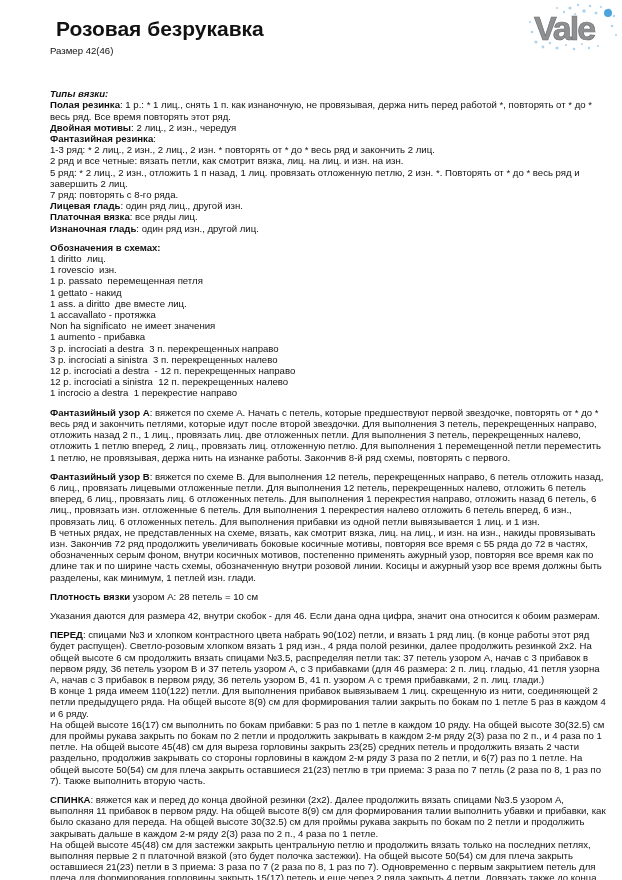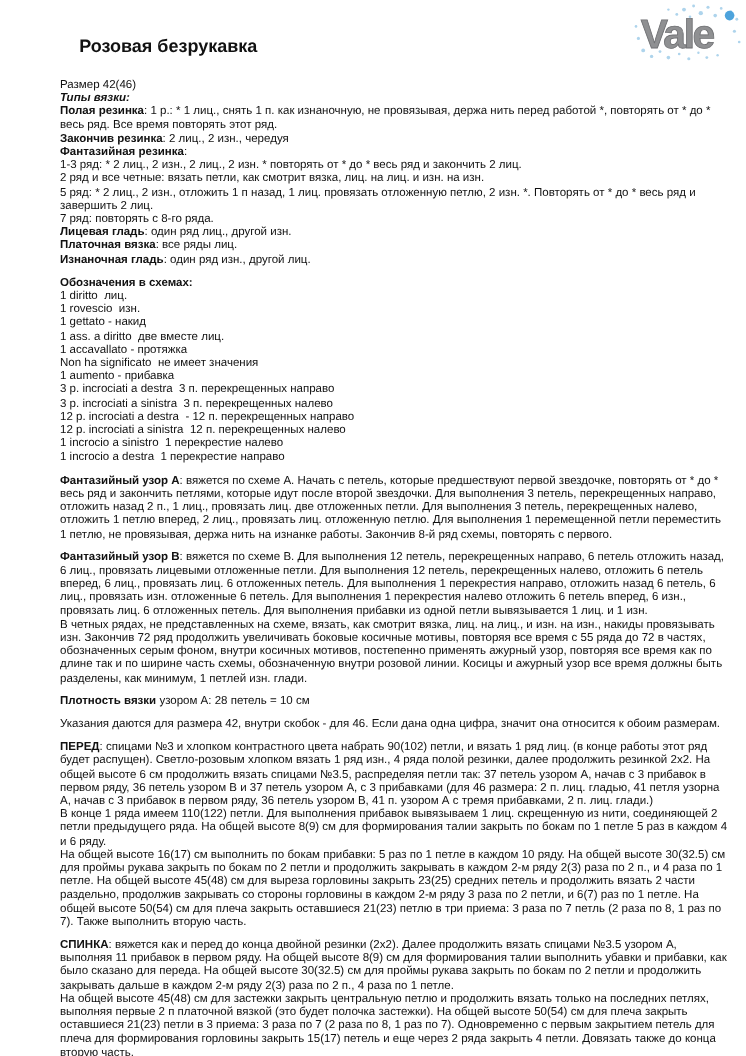--- a/index.html
+++ b/index.html
@@ -1,22 +1,22 @@
 <!DOCTYPE html>
 <html><head>
 <meta charset="utf-8">
 <style>
   html,body { margin:0; padding:0; background:#ffffff; }
   body { width:622px; height:880px; font-family:"Liberation Sans", sans-serif; color:#111; }
   .page { position:relative; box-sizing:border-box; width:622px; height:880px;
           padding:13px 16px 0 50px; overflow:hidden; }
-  .title { font-size:15px; font-weight:bold; line-height:20px; margin:16px; }
+  .title { font-size:21px; font-weight:bold; line-height:20px; margin:6px; }
   .ln { font-size:9.6px; line-height:11.2px; }
   .ln b { font-weight:bold; }
-  .bi { font-weight:bold; font-style:italic; }
+  .bi { font-weight:bold; font-style:italic;margin-top:32px; }
   .pre { white-space:pre-wrap; }
   .gap { height:8px; }
   .logo { position:absolute; top:2px; right:4px; width:92px; height:52px; }
   .logo text { font-family:"Liberation Sans", sans-serif; }
 </style>
 </head>
 <body>
 
 <div class="page">
 
@@ -49,45 +49,45 @@
     </g>
     <text x="8" y="38" font-size="34" font-weight="bold" letter-spacing="-2" fill="#8f9092" stroke="#6f7073" stroke-width="0.7">Vale</text>
     <circle cx="82" cy="11" r="4" fill="#4da3dc"></circle>
   </svg>
 
   <h1 class="title">Розовая безрукавка</h1>
   <div class="ln">Размер 42(46)</div>
   <div class="ln bi">Типы вязки:</div>
 
   <div class="ln"><b>Полая резинка</b><span>: 1 р.: * 1 лиц., снять 1 п. как изнаночную, не провязывая, держа нить перед работой *, повторять от * до * весь ряд. Все время повторять этот ряд.</span></div>
-  <div class="ln"><b>Закончив резинка</b><span>: 2 лиц., 2 изн., чередуя</span></div>
+  <div class="ln"><b>Двойная мотивы</b><span>: 2 лиц., 2 изн., чередуя</span></div>
   <div class="ln"><b>Фантазийная резинка</b><span>:</span></div>
   <div class="ln"><b></b><span>1-3 ряд: * 2 лиц., 2 изн., 2 лиц., 2 изн. * повторять от * до * весь ряд и закончить 2 лиц.</span></div>
   <div class="ln"><b></b><span>2 ряд и все четные: вязать петли, как смотрит вязка, лиц. на лиц. и изн. на изн.</span></div>
   <div class="ln"><b></b><span>5 ряд: * 2 лиц., 2 изн., отложить 1 п назад, 1 лиц. провязать отложенную петлю, 2 изн. *. Повторять от * до * весь ряд и завершить 2 лиц.</span></div>
   <div class="ln"><b></b><span>7 ряд: повторять с 8-го ряда.</span></div>
   <div class="ln"><b>Лицевая гладь</b><span>: один ряд  лиц., другой  изн.</span></div>
   <div class="ln"><b>Платочная вязка</b><span>: все ряды лиц.</span></div>
   <div class="ln"><b>Изнаночная гладь</b><span>: один ряд изн., другой  лиц.</span></div>
 
   <div class="gap"></div>
 
   <div class="ln"><b>Обозначения в схемах:</b></div>
   <div class="ln pre">1 diritto  лиц.</div>
   <div class="ln pre">1 rovescio  изн.</div>
+  <div class="ln pre">1 p. passato  перемещенная петля</div>
   <div class="ln pre">1 gettato - накид</div>
   <div class="ln pre">1 ass. a diritto  две вместе лиц.</div>
   <div class="ln pre">1 accavallato - протяжка</div>
   <div class="ln pre">Non ha significato  не имеет значения</div>
   <div class="ln pre">1 aumento - прибавка</div>
   <div class="ln pre">3 p. incrociati a destra  3 п. перекрещенных направо</div>
   <div class="ln pre">3 p. incrociati a sinistra  3 п. перекрещенных налево</div>
   <div class="ln pre">12 p. incrociati a destra  - 12 п. перекрещенных направо</div>
   <div class="ln pre">12 p. incrociati a sinistra  12 п. перекрещенных налево</div>
-  <div class="ln pre">1 incrocio a sinistro  1 перекрестие налево</div>
   <div class="ln pre">1 incrocio a destra  1 перекрестие направо</div>
 
   <div class="gap"></div>
 
   <div class="ln"><b>Фантазийный узор А</b><span>: вяжется по схеме А. Начать с петель, которые предшествуют первой звездочке, повторять от * до * весь ряд и закончить петлями, которые идут после второй звездочки. Для выполнения 3 петель, перекрещенных направо, отложить назад 2 п., 1 лиц., провязать лиц. две отложенных петли. Для выполнения 3 петель, перекрещенных налево, отложить 1 петлю вперед, 2 лиц., провязать лиц. отложенную петлю. Для выполнения 1 перемещенной петли переместить 1 петлю, не провязывая, держа нить на изнанке работы. Закончив 8-й ряд схемы, повторять с первого.</span></div>
 
   <div class="gap"></div>
 
   <div class="ln"><b>Фантазийный узор В</b><span>: вяжется по схеме В. Для выполнения 12 петель, перекрещенных направо, 6 петель отложить назад, 6 лиц., провязать лицевыми отложенные петли. Для выполнения 12 петель, перекрещенных налево, отложить 6 петель вперед, 6 лиц., провязать лиц. 6 отложенных петель. Для выполнения 1 перекрестия направо, отложить назад 6 петель, 6 лиц., провязать изн. отложенные 6 петель. Для выполнения 1 перекрестия налево отложить 6 петель вперед, 6 изн., провязать лиц. 6 отложенных петель. Для выполнения прибавки из одной петли вывязывается 1 лиц. и 1 изн.</span></div>
   <div class="ln">В четных рядах, не представленных на схеме, вязать, как смотрит вязка, лиц. на лиц., и изн. на изн., накиды провязывать изн. Закончив 72 ряд продолжить увеличивать боковые косичные мотивы, повторяя все время с 55 ряда до 72 в частях, обозначенных серым фоном, внутри косичных мотивов, постепенно применять ажурный узор, повторяя все время как по длине так и по ширине часть схемы, обозначенную внутри розовой линии. Косицы и ажурный узор все время должны быть разделены, как минимум, 1 петлей изн. глади.</div>

